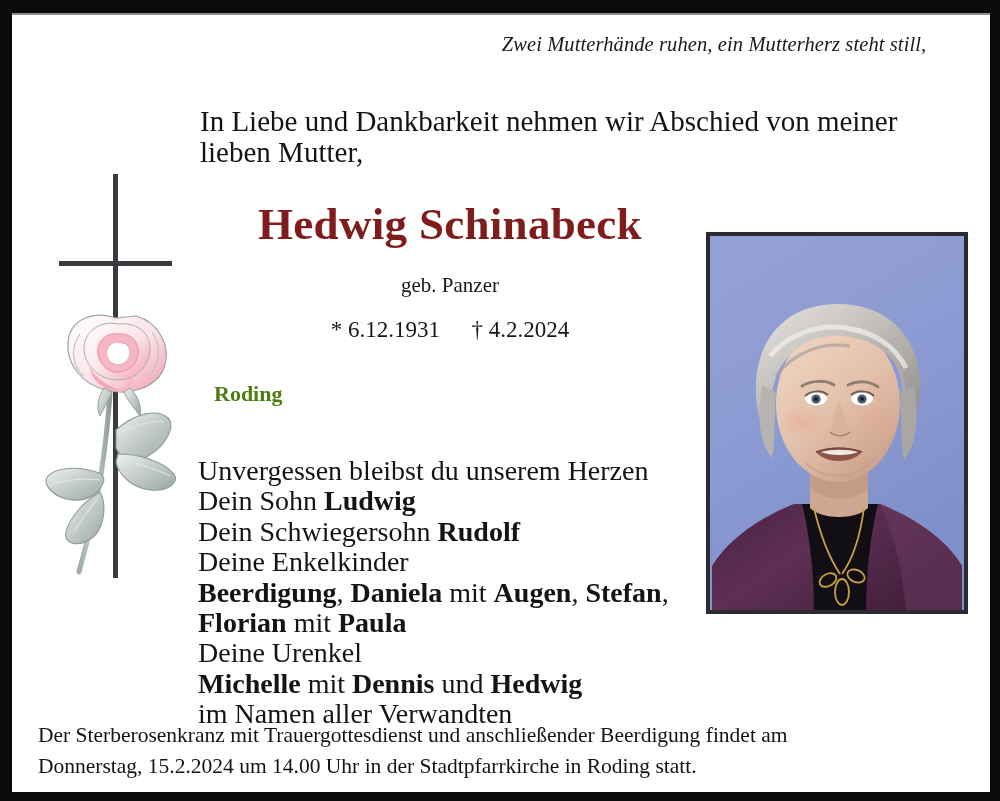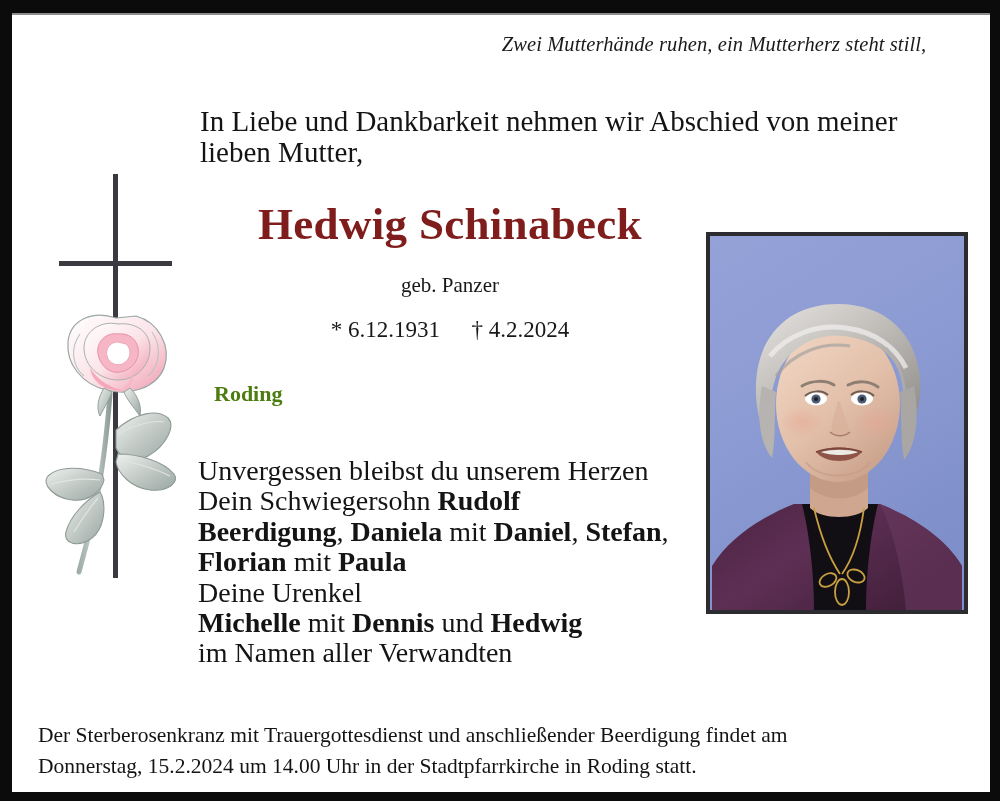--- a/index.html
+++ b/index.html
@@ -185,22 +185,24 @@
         <span class="sep"></span>
         <span>†</span>
         <span>4.2.2024</span>
       </div>
     </div>
 
     <div class="place">Roding</div>
 
     <div class="family">
       <span class="fline">Unvergessen bleibst du unserem Herzen</span>
+      <span class="fline"><span>Dein Sohn </span><b>Ludwig</b></span>
       <span class="fline"><span>Dein Schwiegersohn </span><b>Rudolf</b></span>
-      <span class="fline"><b>Beerdigung</b><span>, </span><b>Daniela</b><span> mit </span><b>Daniel</b><span>, </span><b>Stefan</b><span>,</span></span>
+      <span class="fline"><span>Deine Enkelkinder</span></span>
+      <span class="fline"><b>Beerdigung</b><span>, </span><b>Daniela</b><span> mit </span><b>Augen</b><span>, </span><b>Stefan</b><span>,</span></span>
       <span class="fline"><b>Florian</b><span> mit </span><b>Paula</b></span>
       <span class="fline"><span>Deine Urenkel</span></span>
       <span class="fline"><b>Michelle</b><span> mit </span><b>Dennis</b><span> und </span><b>Hedwig</b></span>
       <span class="fline"><span>im Namen aller Verwandten</span></span>
     </div>
 
     <div class="funeral">
       <span class="funeral-line">Der Sterberosenkranz mit Trauergottesdienst und anschließender Beerdigung findet am</span>
       <span class="funeral-line">Donnerstag, 15.2.2024 um 14.00 Uhr in der Stadtpfarrkirche in Roding statt.</span>
     </div>

